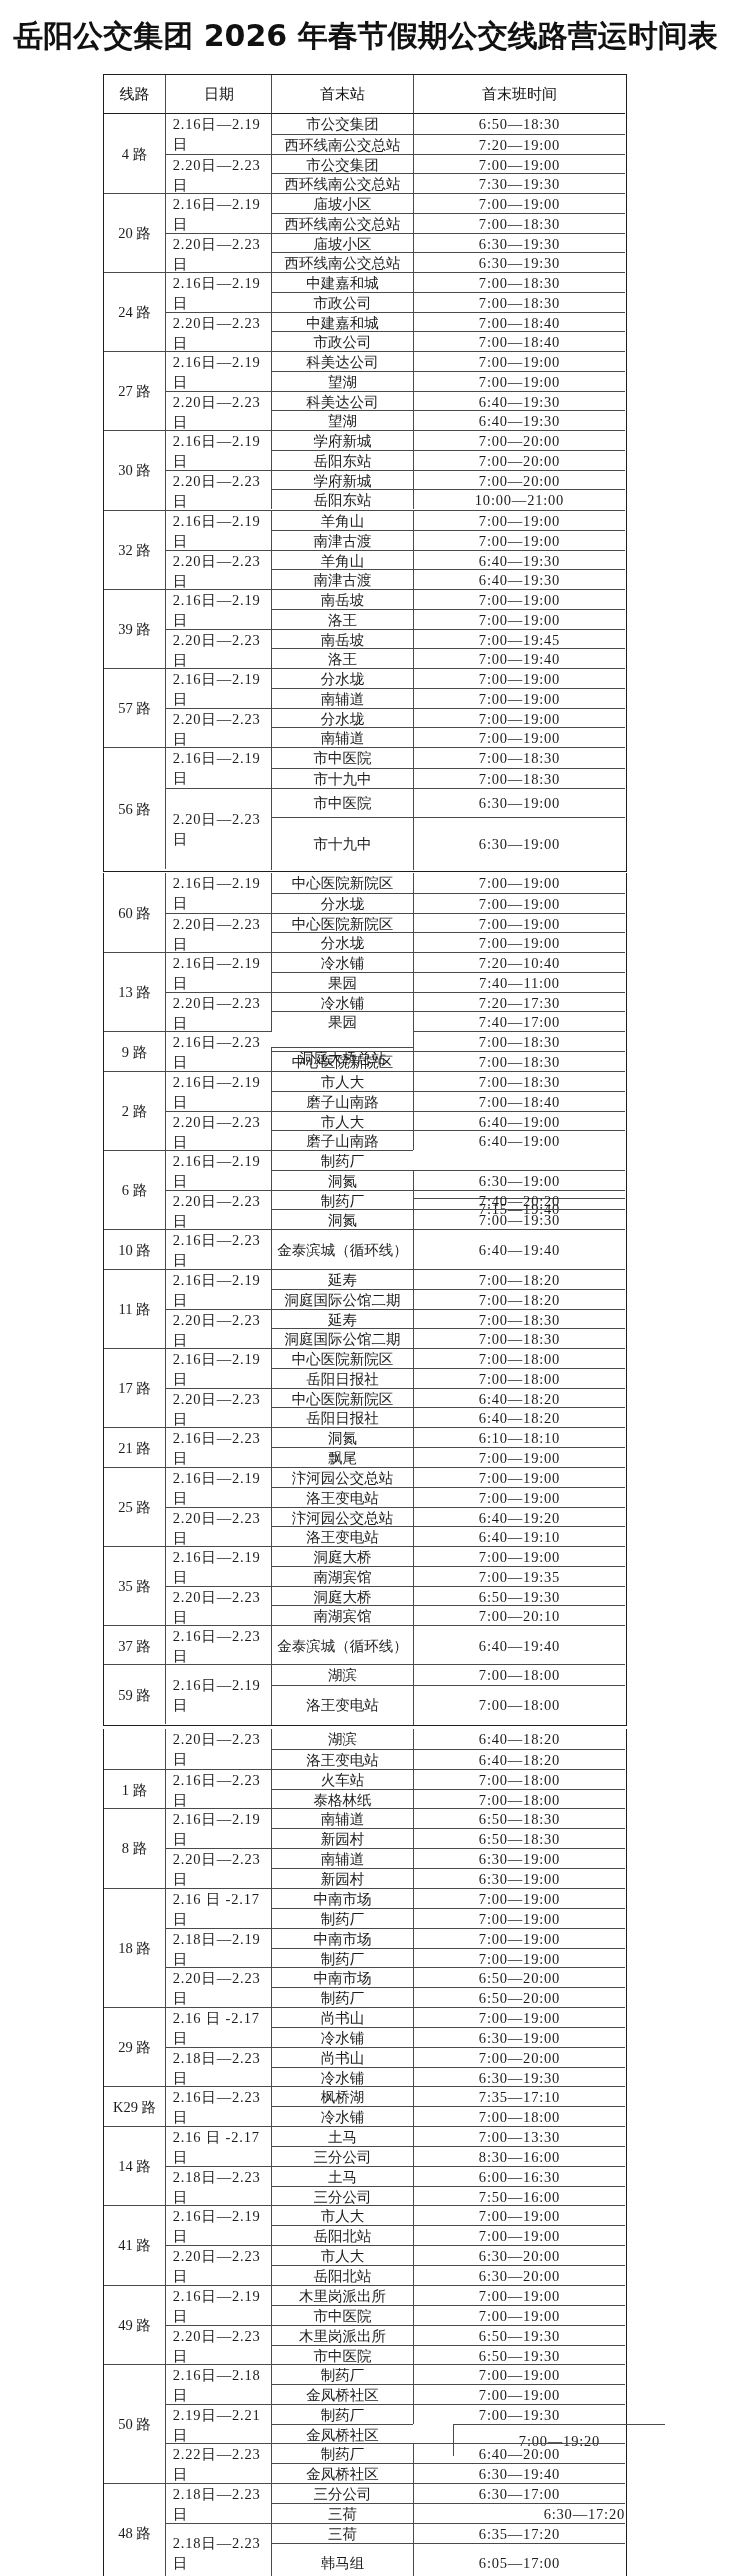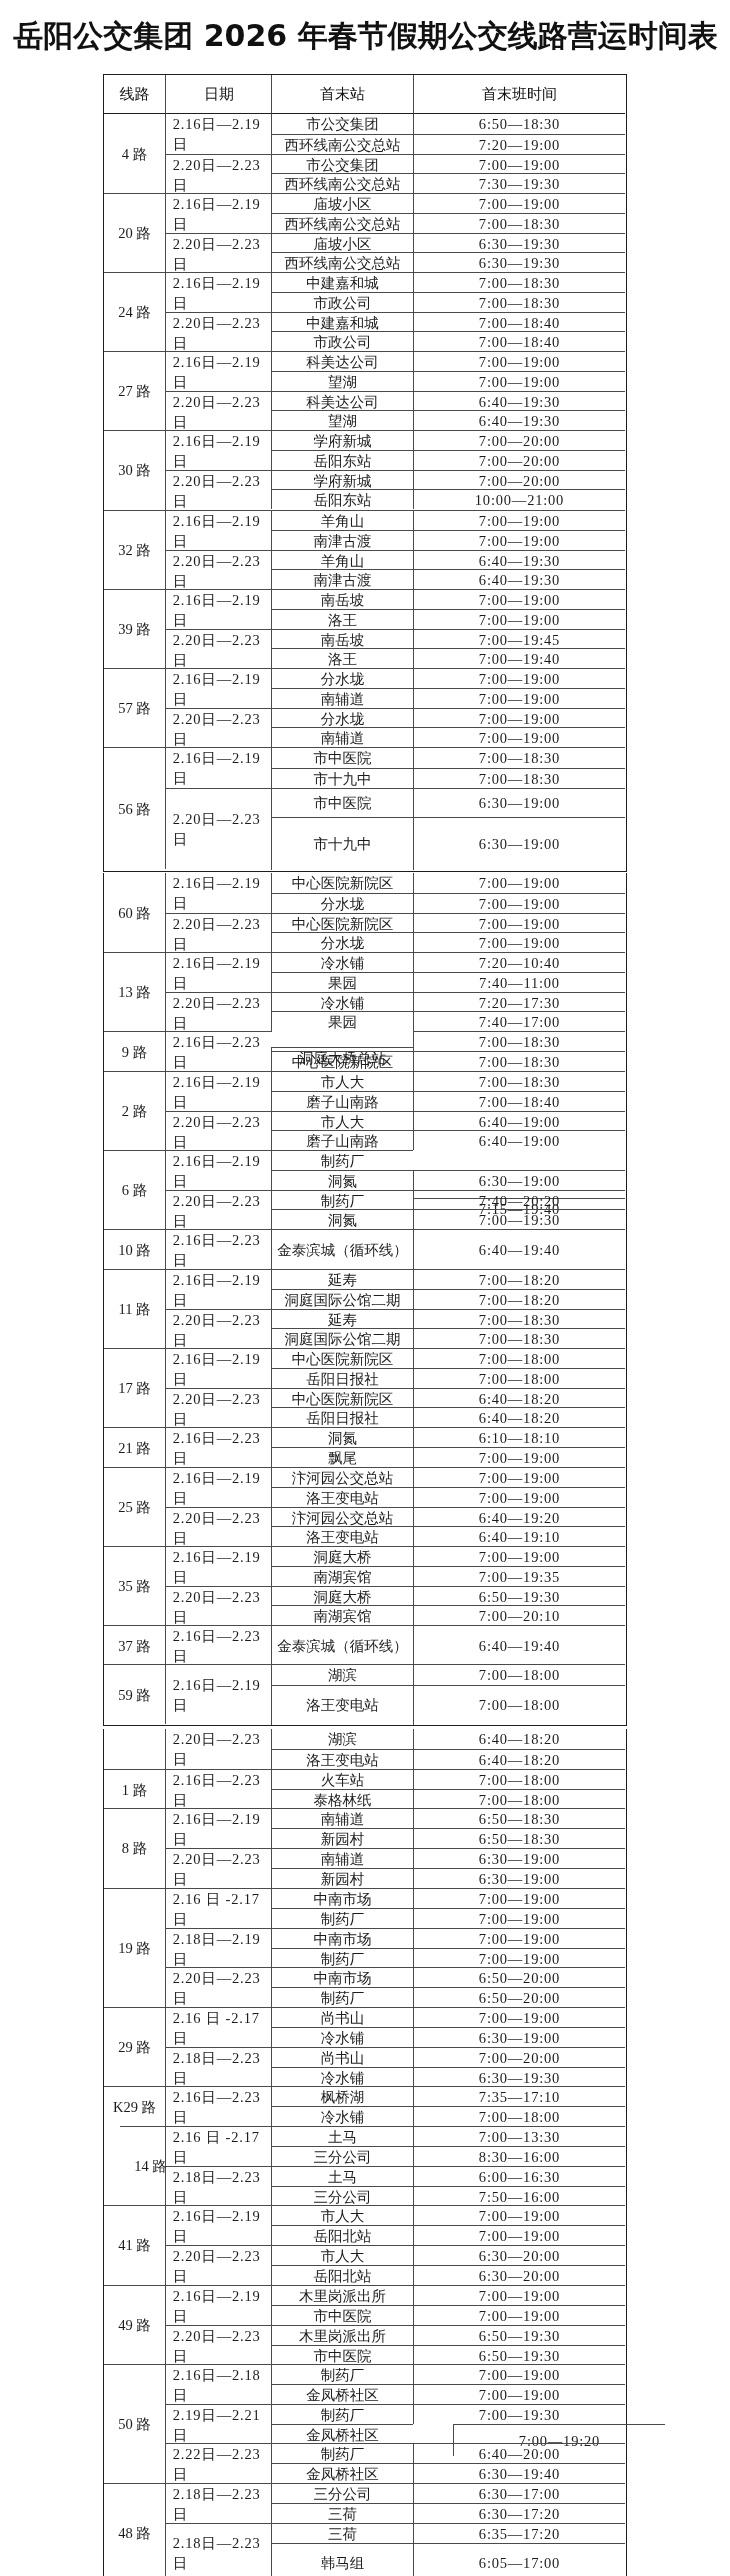--- a/index.html
+++ b/index.html
@@ -856,21 +856,21 @@
         <div class="cell bl bt" style="left: 167px; width: 142px; top: 99px; height: 20px;">
           <span>制药厂</span>
         </div>
         <div class="cell bl bt" style="left: 309px; width: 212px; top: 99px; height: 20px;">
           <span class="time-text">6:50—20:00</span>
         </div>
         <div class="cell bl bt date" style="left: 61px; width: 107px; top: 79px; height: 40px;">
           <span class="date-text">2.20日—2.23日</span>
         </div>
         <div class="cell bt" style="left: 0px; width: 61px; top: 0px; height: 119px;">
-          <span>19 路</span>
+          <span>18 路</span>
         </div>
       </div>
       <div class="group" style="top: 278px; height: 79px;">
         <div class="cell bl bt" style="left: 167px; width: 142px; top: 0px; height: 20px;">
           <span>尚书山</span>
         </div>
         <div class="cell bl bt" style="left: 309px; width: 212px; top: 0px; height: 20px;">
           <span class="time-text">7:00—19:00</span>
         </div>
         <div class="cell bl bt" style="left: 167px; width: 142px; top: 20px; height: 20px;">
@@ -945,21 +945,21 @@
         </div>
         <div class="cell bl bt" style="left: 167px; width: 142px; top: 60px; height: 20px;">
           <span>三分公司</span>
         </div>
         <div class="cell bl bt" style="left: 309px; width: 212px; top: 60px; height: 20px;">
           <span class="time-text">7:50—16:00</span>
         </div>
         <div class="cell bl bt date" style="left: 61px; width: 107px; top: 40px; height: 40px;">
           <span class="date-text">2.18日—2.23日</span>
         </div>
-        <div class="cell bt" style="left: 16px; width: 61px; top: 0px; height: 79px; text-align: right;">
+        <div class="cell bt" style="left: 0px; width: 61px; top: 0px; height: 79px; text-align: right;">
           <span>14 路</span>
         </div>
       </div>
       <div class="group" style="top: 476px; height: 79px;">
         <div class="cell bl bt" style="left: 167px; width: 142px; top: 0px; height: 20px;">
           <span>市人大</span>
         </div>
         <div class="cell bl bt" style="left: 309px; width: 212px; top: 0px; height: 20px;">
           <span class="time-text">7:00—19:00</span>
         </div>
@@ -1079,21 +1079,21 @@
       <div class="group" style="top: 754px; height: 98px;">
         <div class="cell bl bt" style="left: 167px; width: 142px; top: 0px; height: 20px;">
           <span>三分公司</span>
         </div>
         <div class="cell bl bt" style="left: 309px; width: 212px; top: 0px; height: 20px;">
           <span class="time-text">6:30—17:00</span>
         </div>
         <div class="cell bl bt" style="left: 167px; width: 142px; top: 20px; height: 20px;">
           <span>三荷</span>
         </div>
-        <div class="cell bl bt" style="left: 309px; width: 212px; top: 20px; height: 20px;">
+        <div class="cell bl bt" style="left: 309px; width: 212px; top: 20px; height: 20px; justify-content: flex-end;">
           <span class="time-text">6:30—17:20</span>
         </div>
         <div class="cell bl bt date" style="left: 61px; width: 107px; top: 0px; height: 40px;">
           <span class="date-text">2.18日—2.23日</span>
         </div>
         <div class="cell bl bt" style="left: 167px; width: 142px; top: 40px; height: 20px;">
           <span>三荷</span>
         </div>
         <div class="cell bl bt" style="left: 309px; width: 212px; top: 40px; height: 20px;">
           <span class="time-text">6:35—17:20</span>

